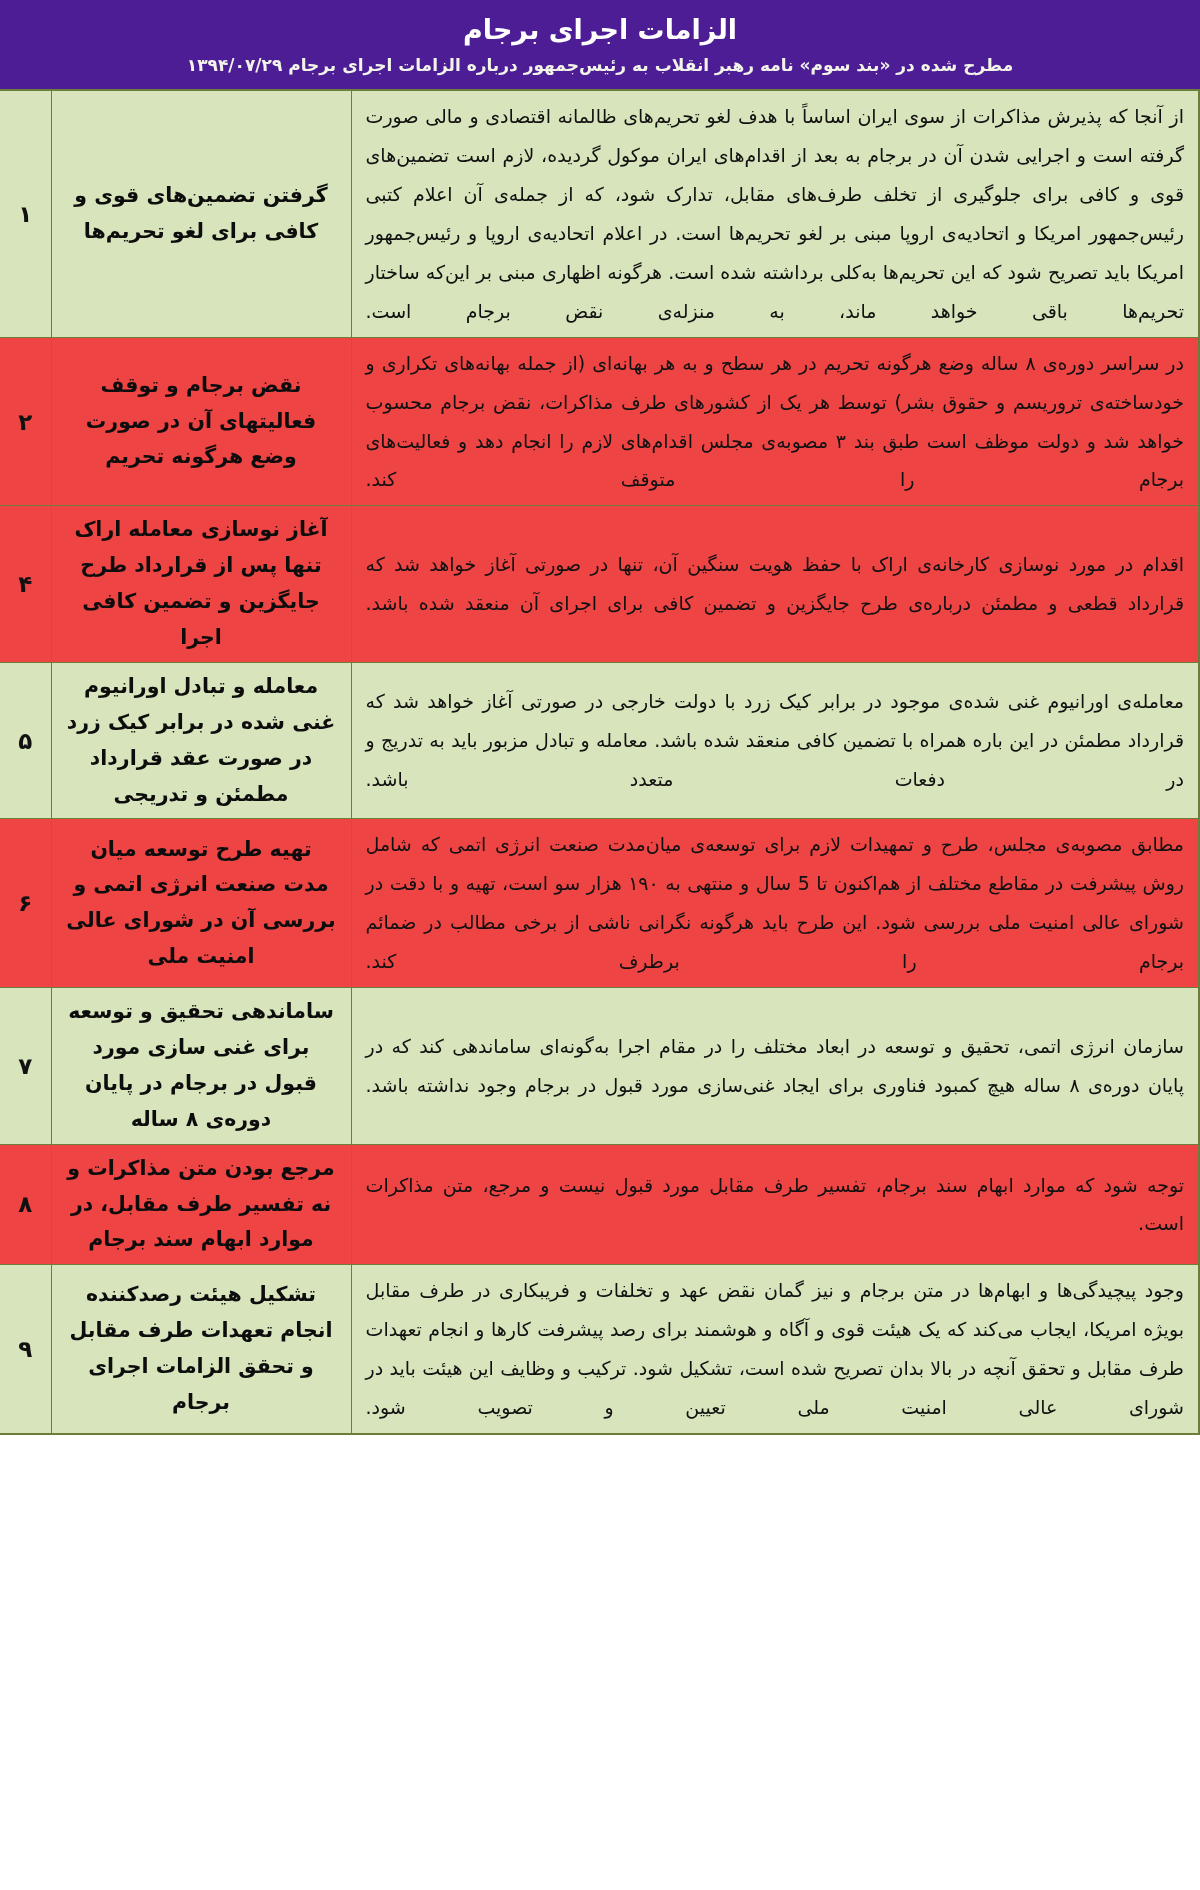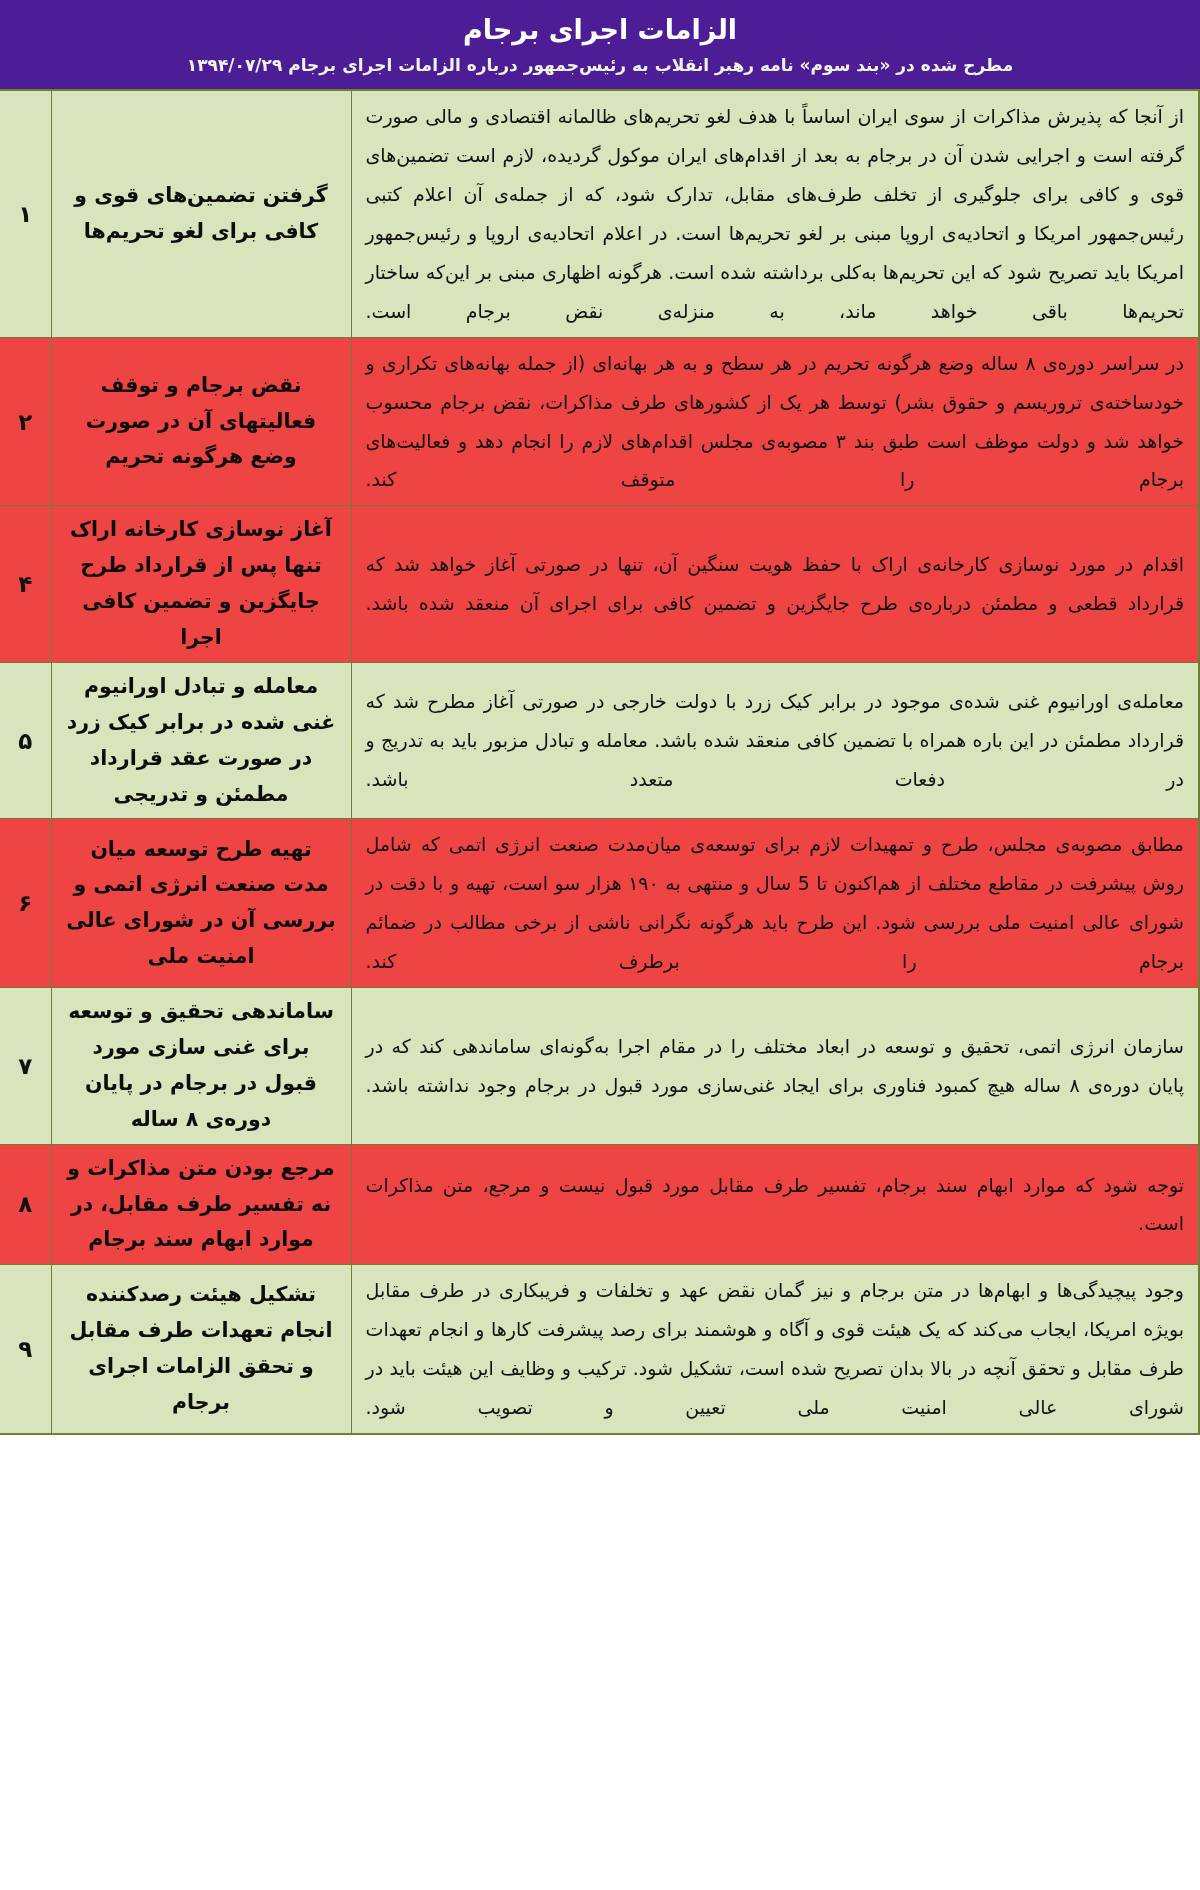--- a/index.html
+++ b/index.html
@@ -118,26 +118,26 @@
 
       <tr class="row-plain">
         <td class="desc">در سراسر دوره‌ی ۸ ساله وضع هرگونه تحریم در هر سطح و به هر بهانه‌ای (از جمله بهانه‌های تکراری و خودساخته‌ی تروریسم و حقوق بشر) توسط هر یک از کشورهای طرف مذاکرات، نقض برجام محسوب خواهد شد و دولت موظف است طبق بند ۳ مصوبه‌ی مجلس اقدام‌های لازم را انجام دهد و فعالیت‌های برجام را متوقف کند.</td>
         <td class="title">نقض برجام و توقف فعالیتهای آن در صورت وضع هرگونه تحریم</td>
         <td class="num">۲</td>
       </tr>
 
 
       <tr class="row-plain">
         <td class="desc">اقدام در مورد نوسازی کارخانه‌ی اراک با حفظ هویت سنگین آن، تنها در صورتی آغاز خواهد شد که قرارداد قطعی و مطمئن درباره‌ی طرح جایگزین و تضمین کافی برای اجرای آن منعقد شده باشد.</td>
-        <td class="title">آغاز نوسازی کارخانه اراک تنها پس از قرارداد طرح جایگزین و تضمین کافی اجرا</td>
+        <td class="title">آغاز نوسازی معامله اراک تنها پس از قرارداد طرح جایگزین و تضمین کافی اجرا</td>
         <td class="num">۴</td>
       </tr>
 
       <tr class="row-shade">
-        <td class="desc">معامله‌ی اورانیوم غنی شده‌ی موجود در برابر کیک زرد با دولت خارجی در صورتی آغاز مطرح شد که قرارداد مطمئن در این باره همراه با تضمین کافی منعقد شده باشد. معامله و تبادل مزبور باید به تدریج و در دفعات متعدد باشد.</td>
+        <td class="desc">معامله‌ی اورانیوم غنی شده‌ی موجود در برابر کیک زرد با دولت خارجی در صورتی آغاز خواهد شد که قرارداد مطمئن در این باره همراه با تضمین کافی منعقد شده باشد. معامله و تبادل مزبور باید به تدریج و در دفعات متعدد باشد.</td>
         <td class="title">معامله و تبادل اورانیوم غنی شده در برابر کیک زرد در صورت عقد قرارداد مطمئن و تدریجی</td>
         <td class="num">۵</td>
       </tr>
 
       <tr class="row-plain">
         <td class="desc">مطابق مصوبه‌ی مجلس، طرح و تمهیدات لازم برای توسعه‌ی میان‌مدت صنعت انرژی اتمی که شامل روش پیشرفت در مقاطع مختلف از هم‌اکنون تا 5 سال و منتهی به ۱۹۰ هزار سو است، تهیه و با دقت در شورای عالی امنیت ملی بررسی شود. این طرح باید هرگونه نگرانی ناشی از برخی مطالب در ضمائم برجام را برطرف کند.</td>
         <td class="title">تهیه طرح توسعه میان مدت صنعت انرژی اتمی و بررسی آن در شورای عالی امنیت ملی</td>
         <td class="num">۶</td>
       </tr>
 

